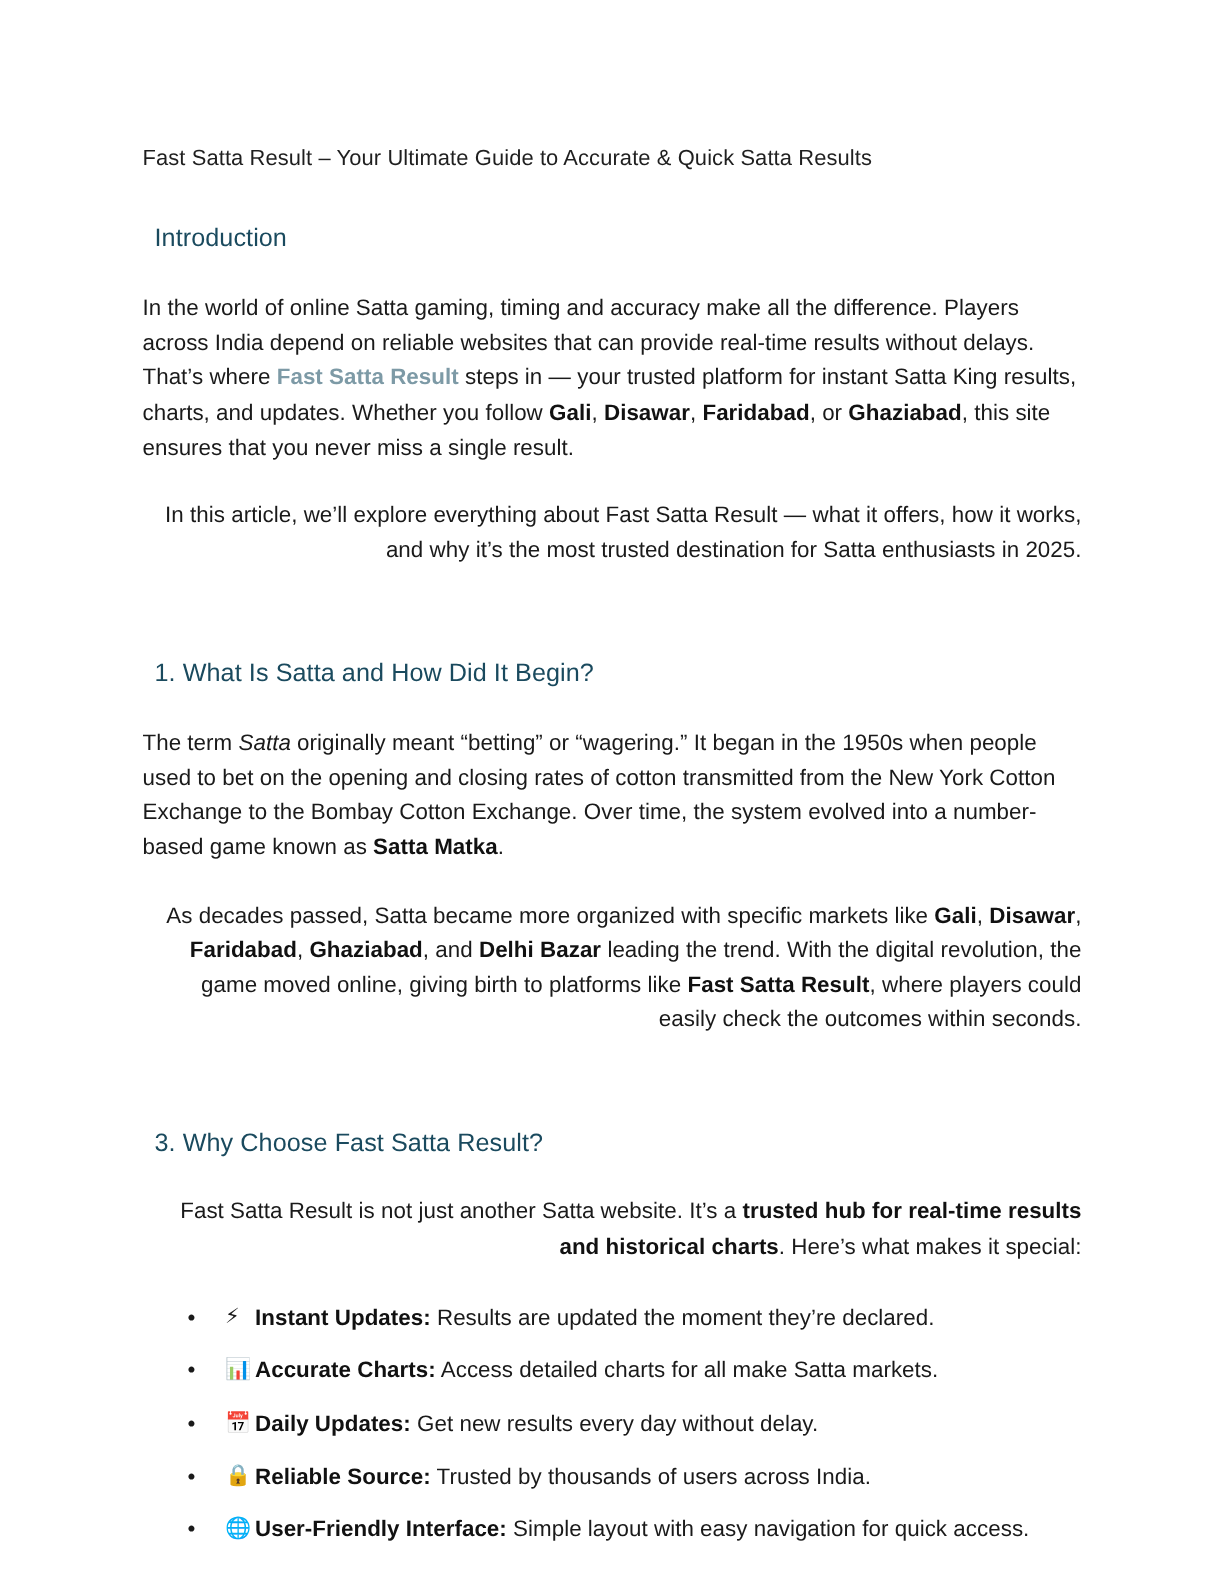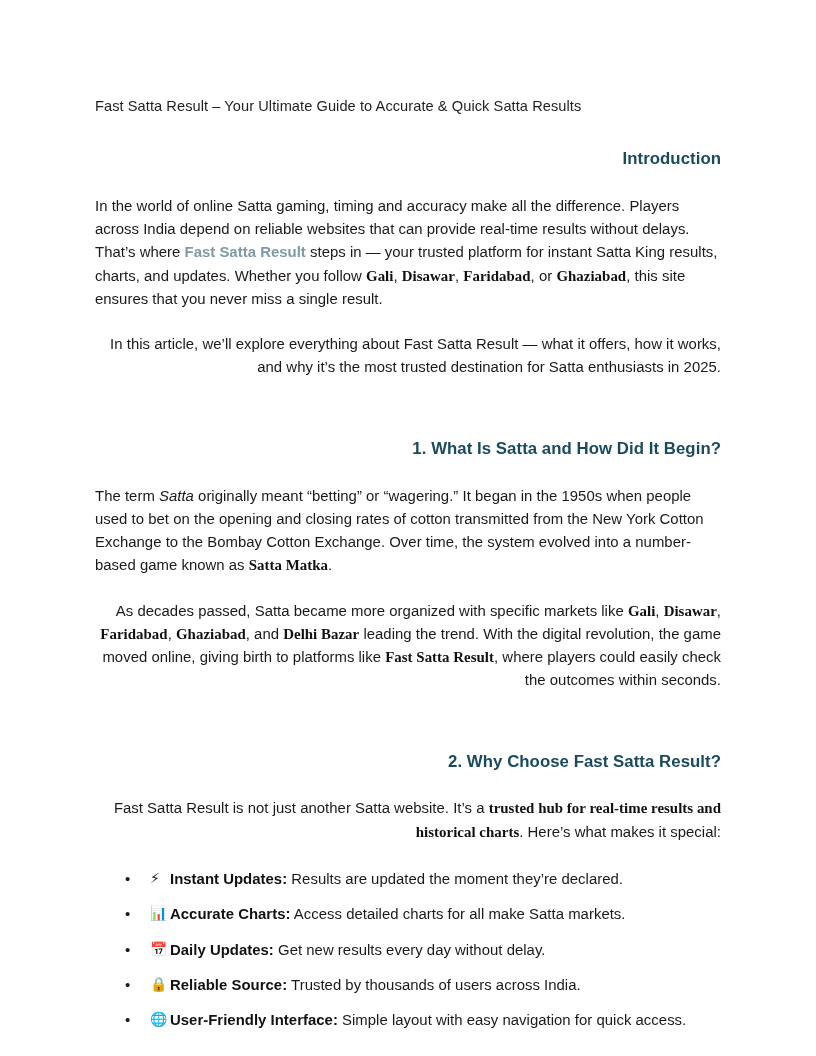--- a/index.html
+++ b/index.html
@@ -34,26 +34,25 @@
     font-size: 14.6px;
     line-height: 1.45;
     color: #1f1f1f;
     font-weight: 400;
     margin: 0 0 31px 0;
     letter-spacing: 0.005em;
   }
 
   h2.section-heading {
     font-size: 16.8px;
-    font-weight: 700;
+    font-weight: 400;
     color: #1a4a5e;
-    margin: 0 0 25px 0;
+    margin: 0 0 25px 8px;
     line-height: 1.3;
     letter-spacing: 0.003em;
-    text-align: right;
   }
   h2.section-heading.spaced {
     margin-top: 58px;
   }
 
   p.body-par {
     font-size: 14.9px;
     line-height: 1.56;
     color: #1a1a1a;
     margin: 0 0 22px 0;
@@ -61,21 +60,21 @@
   }
   p.body-par.last {
     margin-bottom: 0;
     text-align: right;
   }
 
   .link-text {
     color: #7d9aa6;
     font-weight: 700;
   }
-  .b { font-weight: 700; color: #111111; font-family: Liberation Serif, serif; }
+  .b { font-weight: 700; color: #111111; }
   .i { font-style: italic; margin-top: 16px; }
 
   ul.feature-list {
     list-style: none;
     margin: 24px 0 0 0;
     padding: 0;
   }
   ul.feature-list li {
     position: relative;
     font-size: 14.9px;
@@ -119,21 +118,21 @@
     <p class="body-par"><span>In the world of online Satta gaming, timing and accuracy make all the difference. Players across India depend on reliable websites that can provide real-time results without delays. That’s where </span><span class="link-text">Fast Satta Result</span><span> steps in — your trusted platform for instant Satta King results, charts, and updates. Whether you follow </span><span class="b">Gali</span><span>, </span><span class="b">Disawar</span><span>, </span><span class="b">Faridabad</span><span>, or </span><span class="b">Ghaziabad</span><span>, this site ensures that you never miss a single result.</span></p>
 
     <p class="body-par last">In this article, we’ll explore everything about Fast Satta Result — what it offers, how it works, and why it’s the most trusted destination for Satta enthusiasts in 2025.</p>
 
     <h2 class="section-heading spaced">1. What Is Satta and How Did It Begin?</h2>
 
     <p class="body-par"><span>The term </span><span class="i">Satta</span><span> originally meant “betting” or “wagering.” It began in the 1950s when people used to bet on the opening and closing rates of cotton transmitted from the New York Cotton Exchange to the Bombay Cotton Exchange. Over time, the system evolved into a number-based game known as </span><span class="b">Satta Matka</span><span>.</span></p>
 
     <p class="body-par last"><span>As decades passed, Satta became more organized with specific markets like </span><span class="b">Gali</span><span>, </span><span class="b">Disawar</span><span>, </span><span class="b">Faridabad</span><span>, </span><span class="b">Ghaziabad</span><span>, and </span><span class="b">Delhi Bazar</span><span> leading the trend. With the digital revolution, the game moved online, giving birth to platforms like </span><span class="b">Fast Satta Result</span><span>, where players could easily check the outcomes within seconds.</span></p>
 
-    <h2 class="section-heading spaced">2. Why Choose Fast Satta Result?</h2>
+    <h2 class="section-heading spaced">3. Why Choose Fast Satta Result?</h2>
 
     <p class="body-par last"><span>Fast Satta Result is not just another Satta website. It’s a </span><span class="b">trusted hub for real-time results and historical charts</span><span>. Here’s what makes it special:</span></p>
 
     <ul class="feature-list">
       <li>
         <span class="dot">•</span>
         <span class="emoji">⚡</span>
         <span class="li-label">Instant Updates:</span><span> Results are updated the moment they’re declared.</span>
       </li>
       <li>

